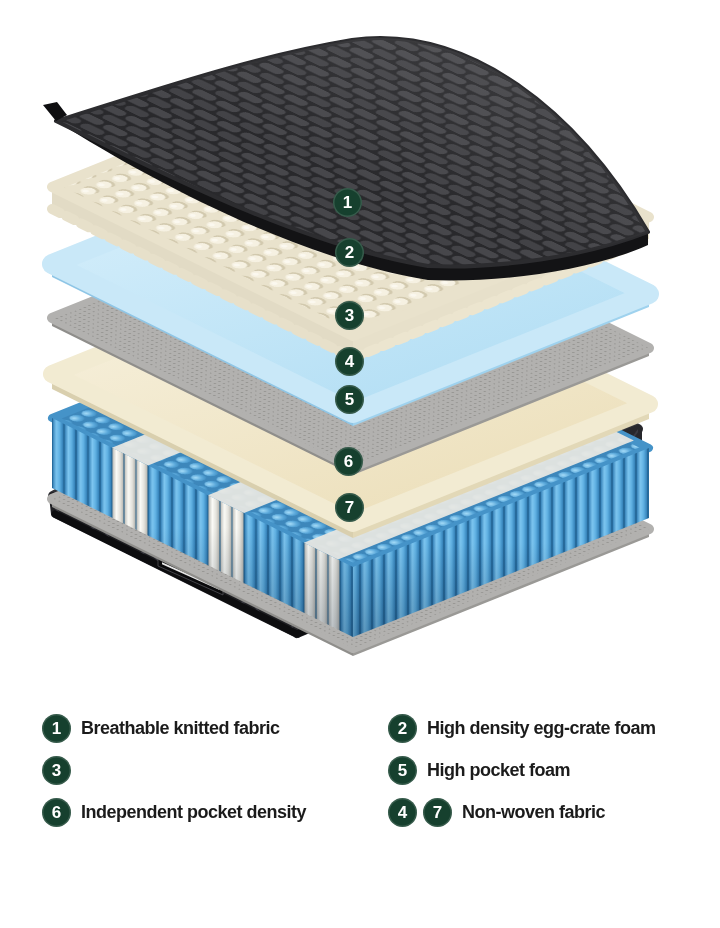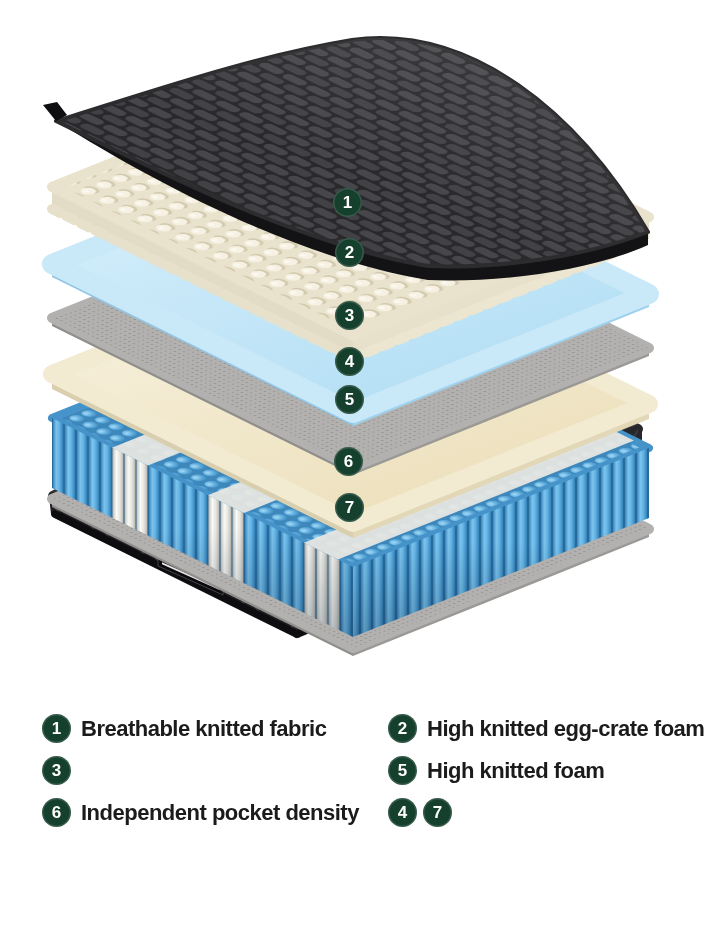--- a/index.html
+++ b/index.html
@@ -12,21 +12,21 @@
   .callout{position:absolute;width:29px;height:29px;z-index:3;}
   .c1{left:333px;top:188px;} .c2{left:335px;top:238px;} .c3{left:335px;top:301px;}
   .c4{left:335px;top:347px;} .c5{left:335px;top:385px;} .c6{left:334px;top:447px;}
   .c7{left:335px;top:493px;}
   .legend{position:absolute;left:0;top:714px;width:720px;height:140px;z-index:2;}
   .lcol{position:absolute;top:0;display:flex;flex-direction:column;gap:13px;}
   .lcol-left{left:42px;} .lcol-right{left:388px;}
   .lrow{display:flex;align-items:center;gap:10px;}
   .badges{display:flex;gap:6px;}
   .lbadge{width:29px;height:29px;flex:0 0 29px;}
-  .llabel{font-size:22px;font-weight:700;color:#1b1b1b;letter-spacing:-0.5px;white-space:nowrap;}
+  .llabel{font-size:18px;font-weight:700;color:#1b1b1b;letter-spacing:-0.5px;white-space:nowrap;}
 </style>
 </head>
 <body>
 
 <div class="stage">
 
   <svg class="art" width="720" height="700" viewBox="0 0 720 700">
     <defs>
       <linearGradient id="gcb" x1="0" y1="0" x2="1" y2="0">
         <stop offset="0" stop-color="#2e7ab2"></stop>
@@ -217,29 +217,30 @@
             <span class="nbadge lbadge">6</span>
           </span>
         <span class="llabel">Independent pocket density</span>
       </div>
     </div>
     <div class="lcol lcol-right">
       <div class="lrow">
         <span class="badges">
             <span class="nbadge lbadge">2</span>
           </span>
-        <span class="llabel">High knitted egg-crate foam</span>
+        <span class="llabel">High density egg-crate foam</span>
       </div>
       <div class="lrow">
         <span class="badges">
             <span class="nbadge lbadge">5</span>
           </span>
-        <span class="llabel">High knitted foam</span>
+        <span class="llabel">High pocket foam</span>
       </div>
       <div class="lrow">
         <span class="badges">
           <span class="nbadge lbadge">4</span>
           <span class="nbadge lbadge">7</span>
         </span>
+        <span class="llabel">Non-woven fabric</span>
       </div>
     </div>
   </div>
 </div>
 
 </body></html>

